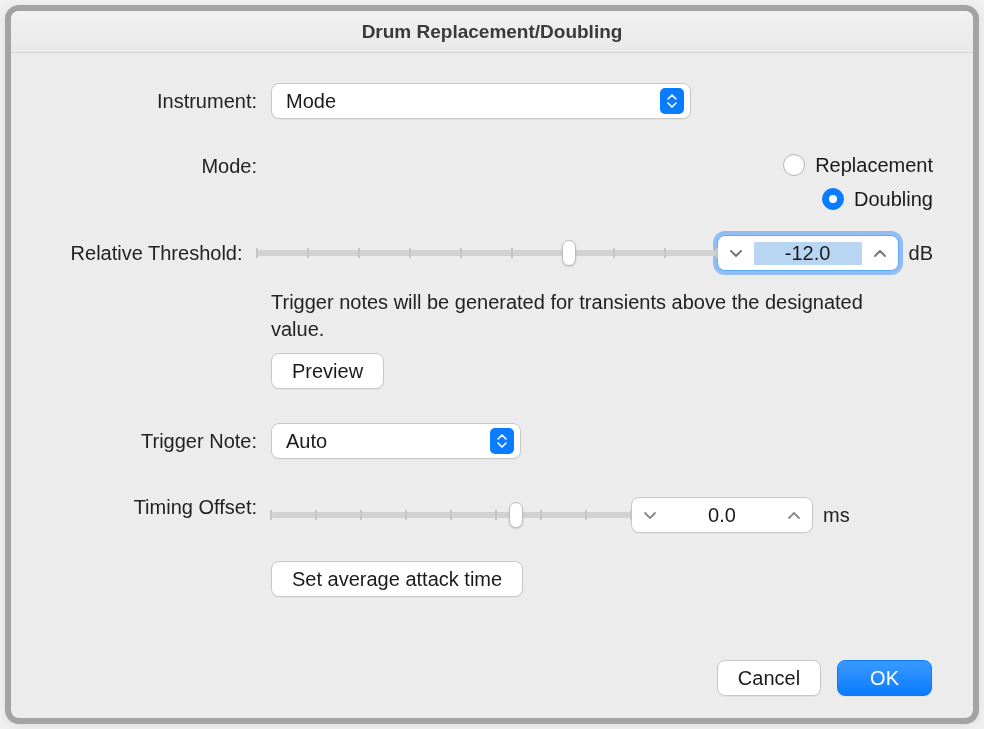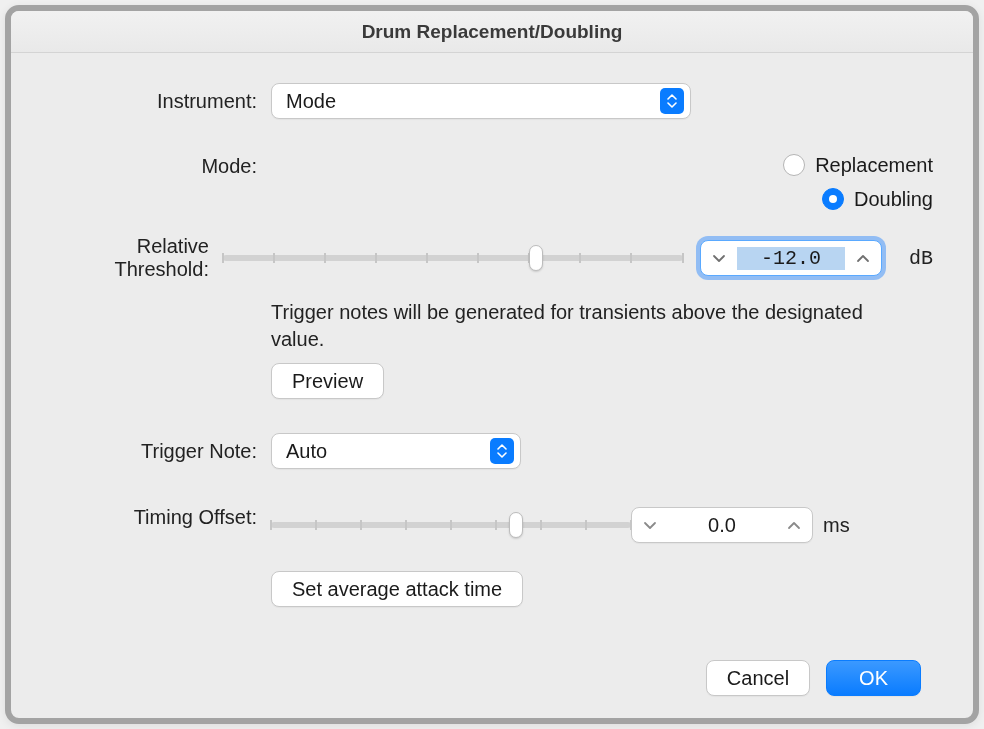--- a/index.html
+++ b/index.html
@@ -208,21 +208,21 @@
 .btn-primary {
   background: linear-gradient(#3b99ff, #0a7cff);
   border-color: #0a7cff;
   color: #fff;
   padding: 0 32px;
 }
 
 .footer {
   position: absolute;
   bottom: 22px;
-  right: 52px;
+  right: 41px;
   display: flex;
   gap: 16px;
 }
 </style>
 </head>
 <body>
 
 <div class="window">
 
   <div class="titlebar">
@@ -257,21 +257,21 @@
         </div>
         <div class="radio">
           <span class="radio-dot checked"></span>
           <span>Doubling</span>
         </div>
       </div>
     </div>
 
     <div class="row" style="margin-bottom:18px;">
       <div class="label-col">Relative Threshold:</div>
-      <div class="ctrl-col" style="gap:17px;font-family:Liberation Mono, monospace;">
+      <div class="ctrl-col" style="gap:0;">
         <div class="slider" style="width:460px;">
           <div class="slider-track">
             <div class="slider-ticks">
               <span class="slider-tick" style="left:0%"></span>
               <span class="slider-tick" style="left:11.1%"></span>
               <span class="slider-tick" style="left:22.2%"></span>
               <span class="slider-tick" style="left:33.3%"></span>
               <span class="slider-tick" style="left:44.4%"></span>
               <span class="slider-tick" style="left:55.5%"></span>
               <span class="slider-tick" style="left:66.6%"></span>

